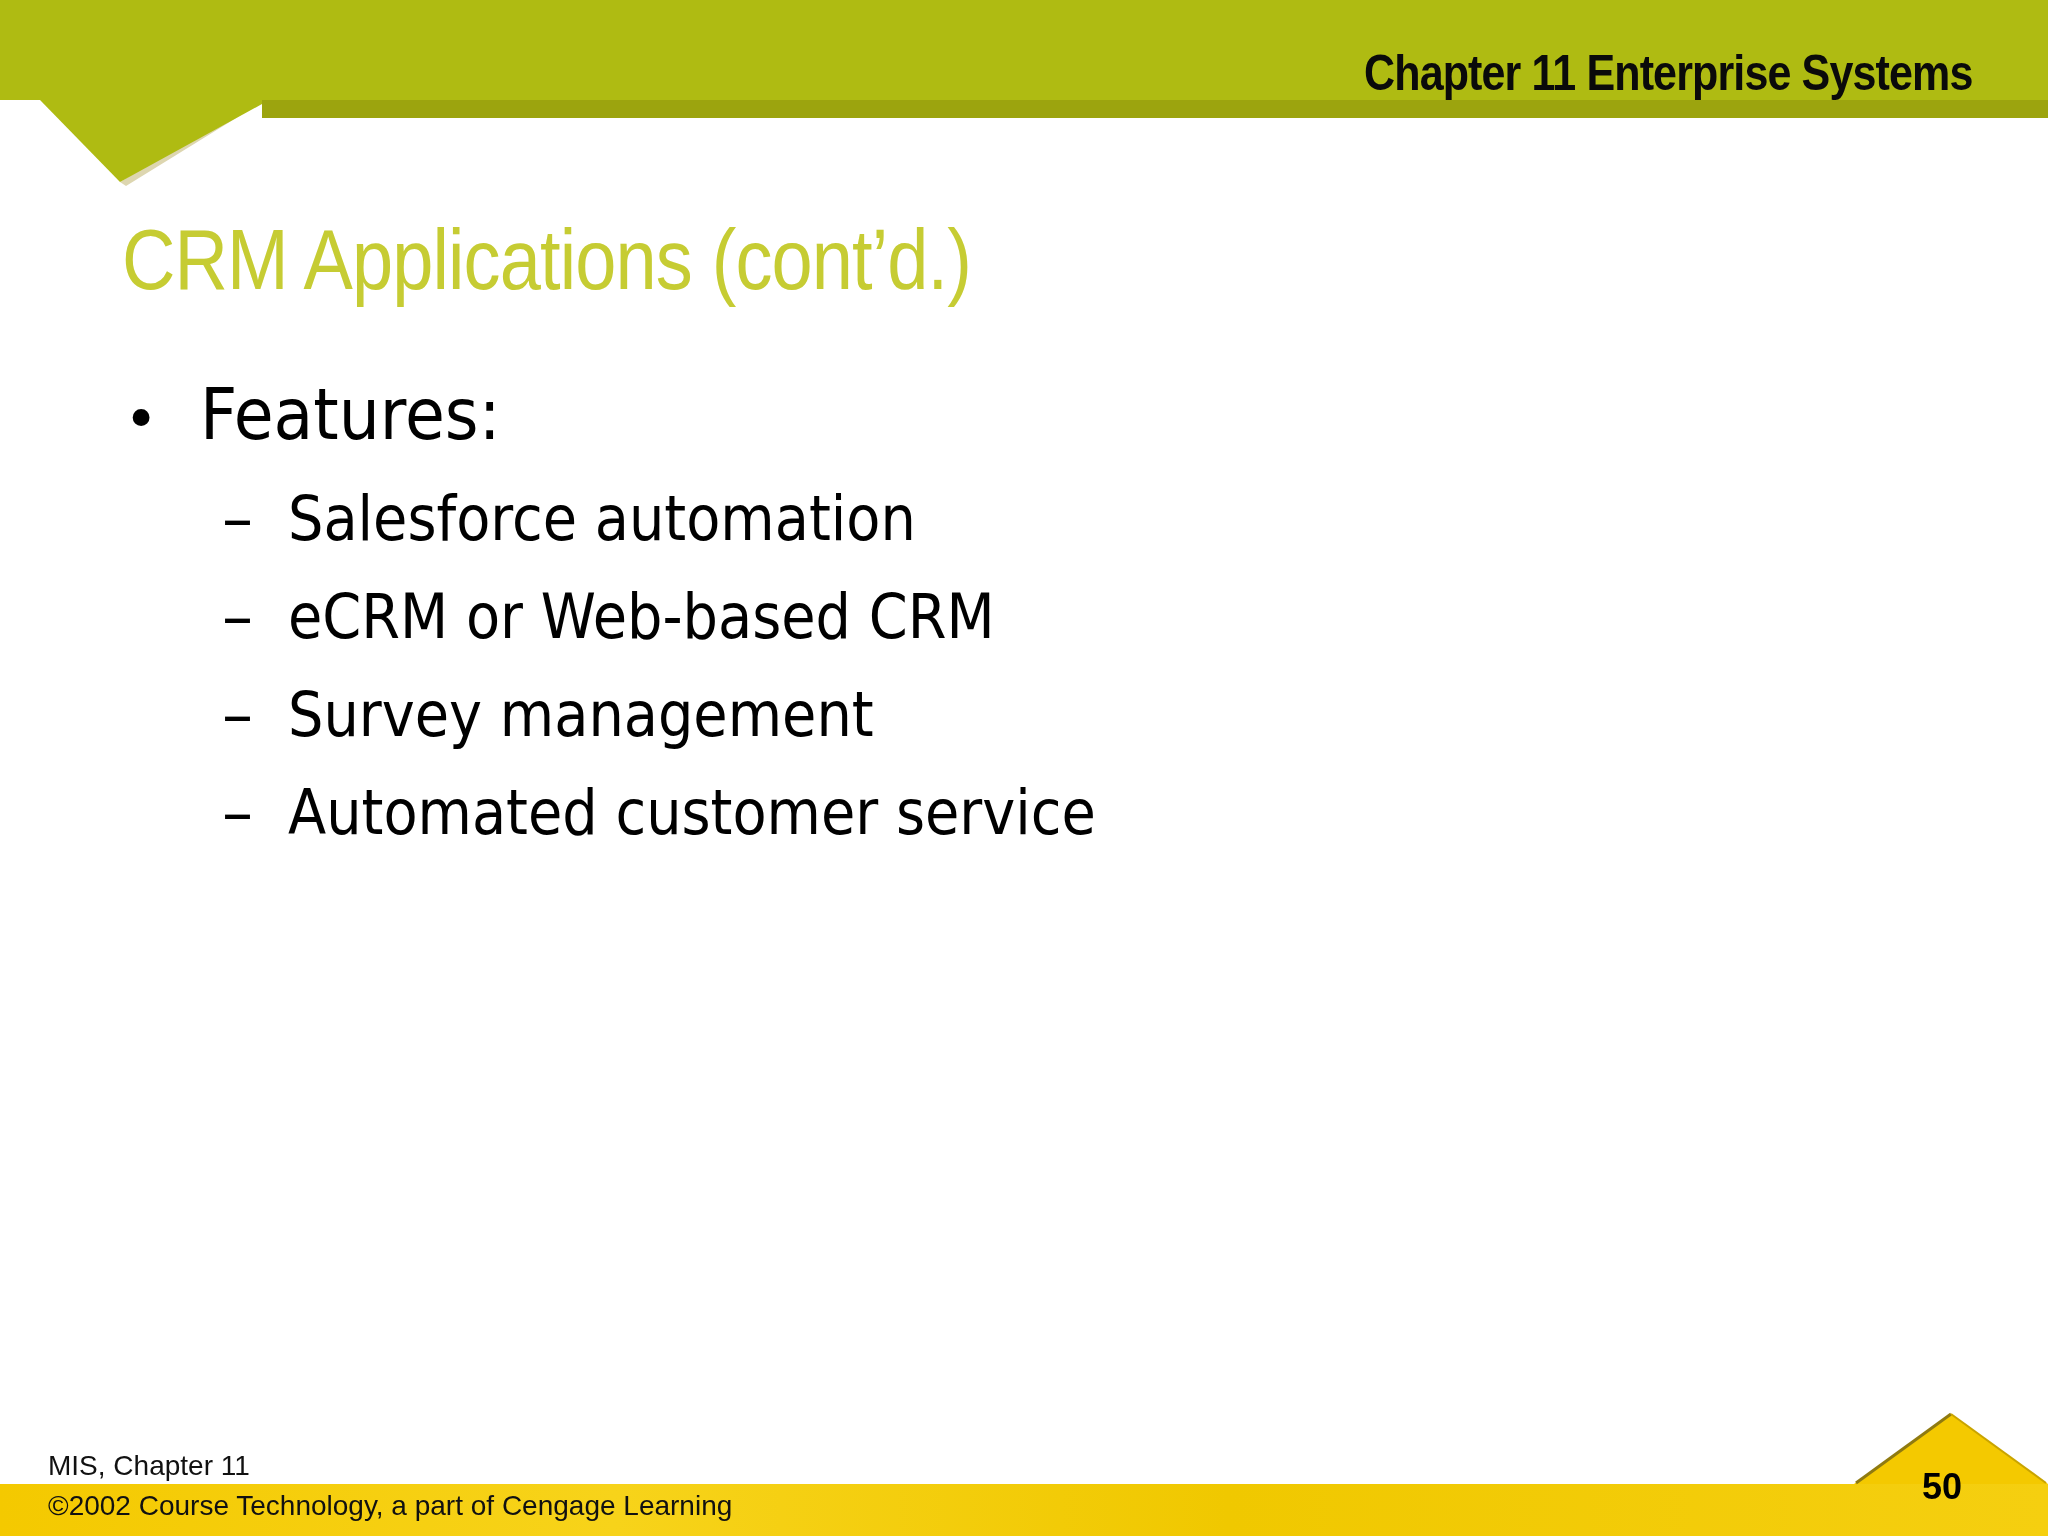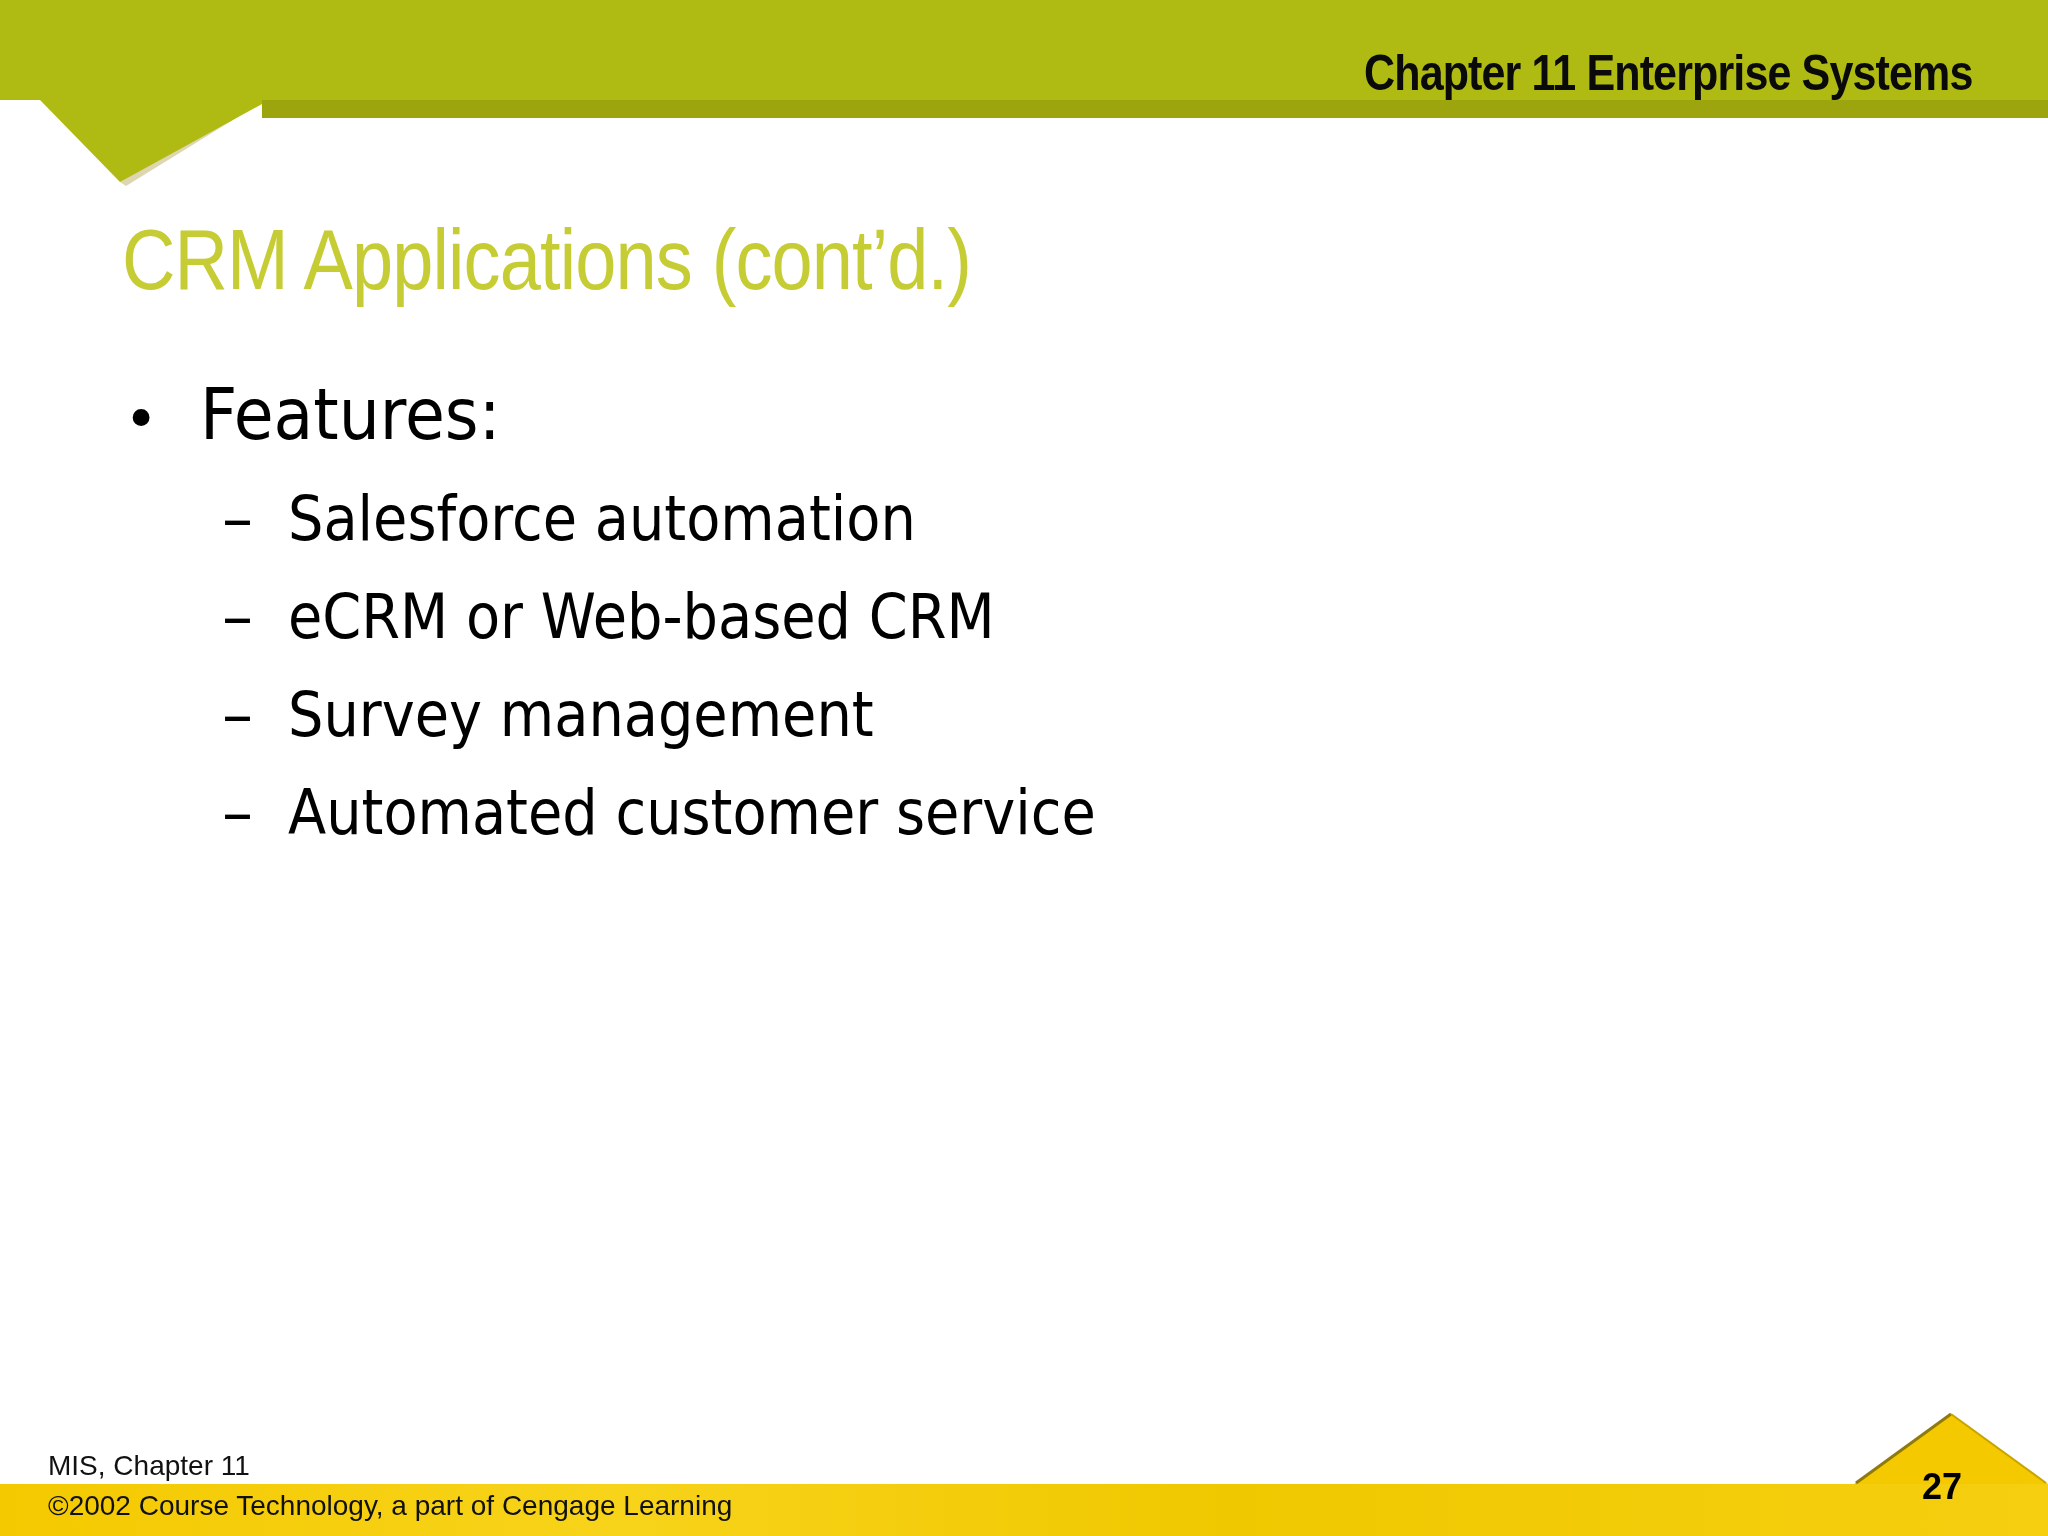--- a/index.html
+++ b/index.html
@@ -104,13 +104,13 @@
 </div>
 
 <div class="footer-band"></div>
 <svg class="footer-peak" viewBox="0 1400 2048 136" width="2048" height="136">
   <polygon points="1854,1484 1951,1414 2048,1484" fill="#f4c900"></polygon>
   <polyline points="1856,1483 1951,1414" stroke="#8f7a10" stroke-width="3" fill="none"></polyline>
   <polyline points="1951,1414 2046,1483" stroke="#c9a400" stroke-width="2" fill="none"></polyline>
 </svg>
 <div class="footer-course">MIS, Chapter 11</div>
 <div class="footer-copyright">©2002 Course Technology, a part of Cengage Learning</div>
-<div class="page-number">27</div>
+<div class="page-number">50</div>
 
 </body></html>

